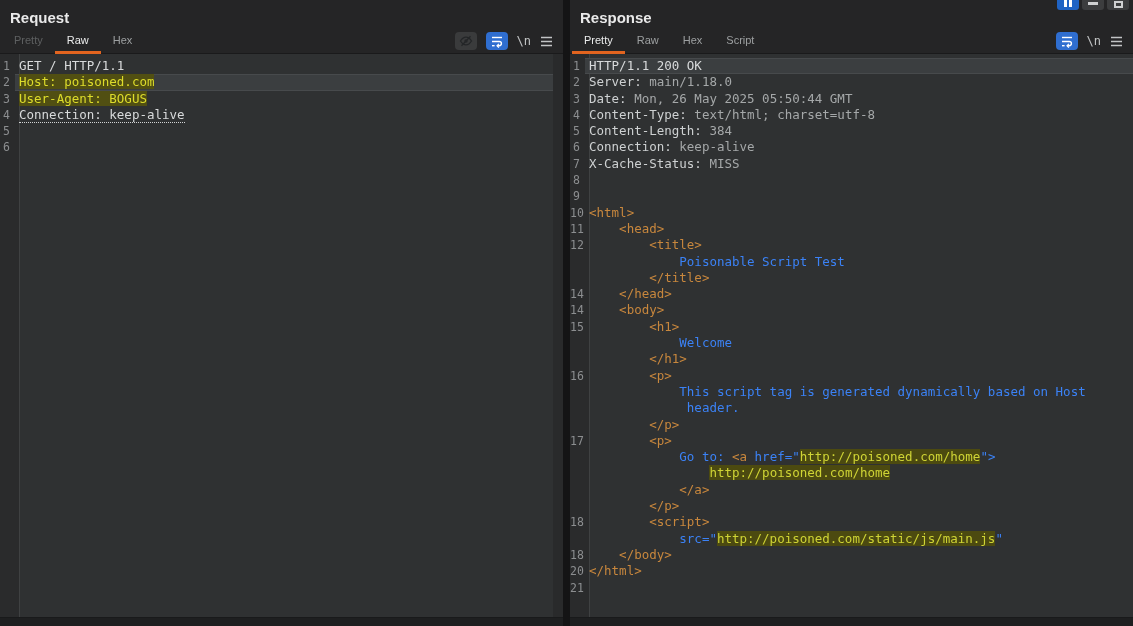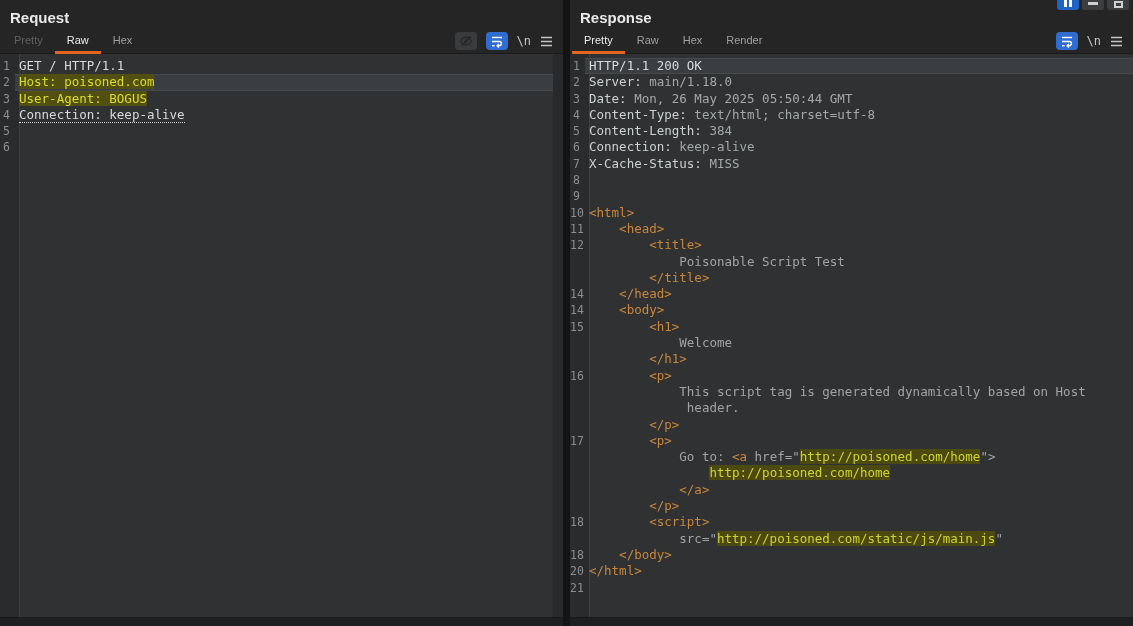--- a/index.html
+++ b/index.html
@@ -27,21 +27,21 @@
   .ibtn.blue{background:#2f6ed0;}
   .nl{font-family:"DejaVu Sans Mono",monospace;font-size:12px;color:#c2c4c5;}
 
   .editor{position:absolute;top:54px;left:0;right:0;bottom:0;background:#2f3132;overflow:hidden;}
   .gutter-bg{position:absolute;top:0;bottom:0;left:0;width:20px;background:#2a2b2c;border-right:1px solid #3f4142;}
   .code-rows{position:absolute;top:4px;left:0;right:0;font-family:"DejaVu Sans Mono",monospace;font-size:12.5px;}
   .crow{display:flex;height:16.3px;line-height:16.3px;}
   .ln{flex:none;width:15px;padding-right:5px;text-align:right;color:#8c8e90;font-size:11.5px;position:relative;z-index:2;}
   .code-cell{flex:1;white-space:pre;padding-left:4px;position:relative;z-index:1;}
   .crow.current .code-cell{background:#3b3e40;box-shadow:inset 0 1px 0 #474a4c,inset 0 -1px 0 #474a4c;}
-  .seg-plain{color:#a3a3a3;}
+  .seg-plain{color:#3b82f6;}
   .seg-bright{color:#d8dadb;}
   .seg-hname{color:#ced1d2;}
   .seg-hval{color:#a5a8a9;}
   .seg-tag{color:var(--tag);}
   .seg-hl{color:var(--hlFg);background:var(--hlBg);}
   .seg-url{color:var(--urlFg);background:var(--urlBg);}
   .seg-dotted{border-bottom:1px dotted #d2d4d5;}
   .sb-track{position:absolute;top:0;bottom:9px;right:0;width:10px;background:#292a2b;z-index:3;}
   .hsb{position:absolute;left:0;right:0;bottom:0;height:9px;background:#1e1f20;border-top:1px solid #191a1b;z-index:4;}
 
@@ -143,21 +143,21 @@
 
   <div class="divider"></div>
 
   <div class="panel" id="panel-response">
     <div class="panel-header">
       <div class="ptitle">Response</div>
       <div class="tabs">
         <div class="tab active">Pretty</div>
         <div class="tab">Raw</div>
         <div class="tab">Hex</div>
-        <div class="tab">Render</div>
+        <div class="tab">Script</div>
       </div>
       <div class="tbicons">
         <div class="ibtn blue">
           <svg width="14" height="13" viewBox="0 0 14 13">
               <g fill="none" stroke="#ffffff" stroke-width="1.4">
                 <path d="M2 2.5h10"></path>
                 <path d="M2 6.5h7.3a2.1 2.1 0 0 1 0 4.2H7.2"></path>
                 <path d="M2 10.7h2.6"></path>
                 <path d="M8.9 8.8l-1.9 1.9 1.9 1.9" stroke-width="1.2"></path>
               </g>

